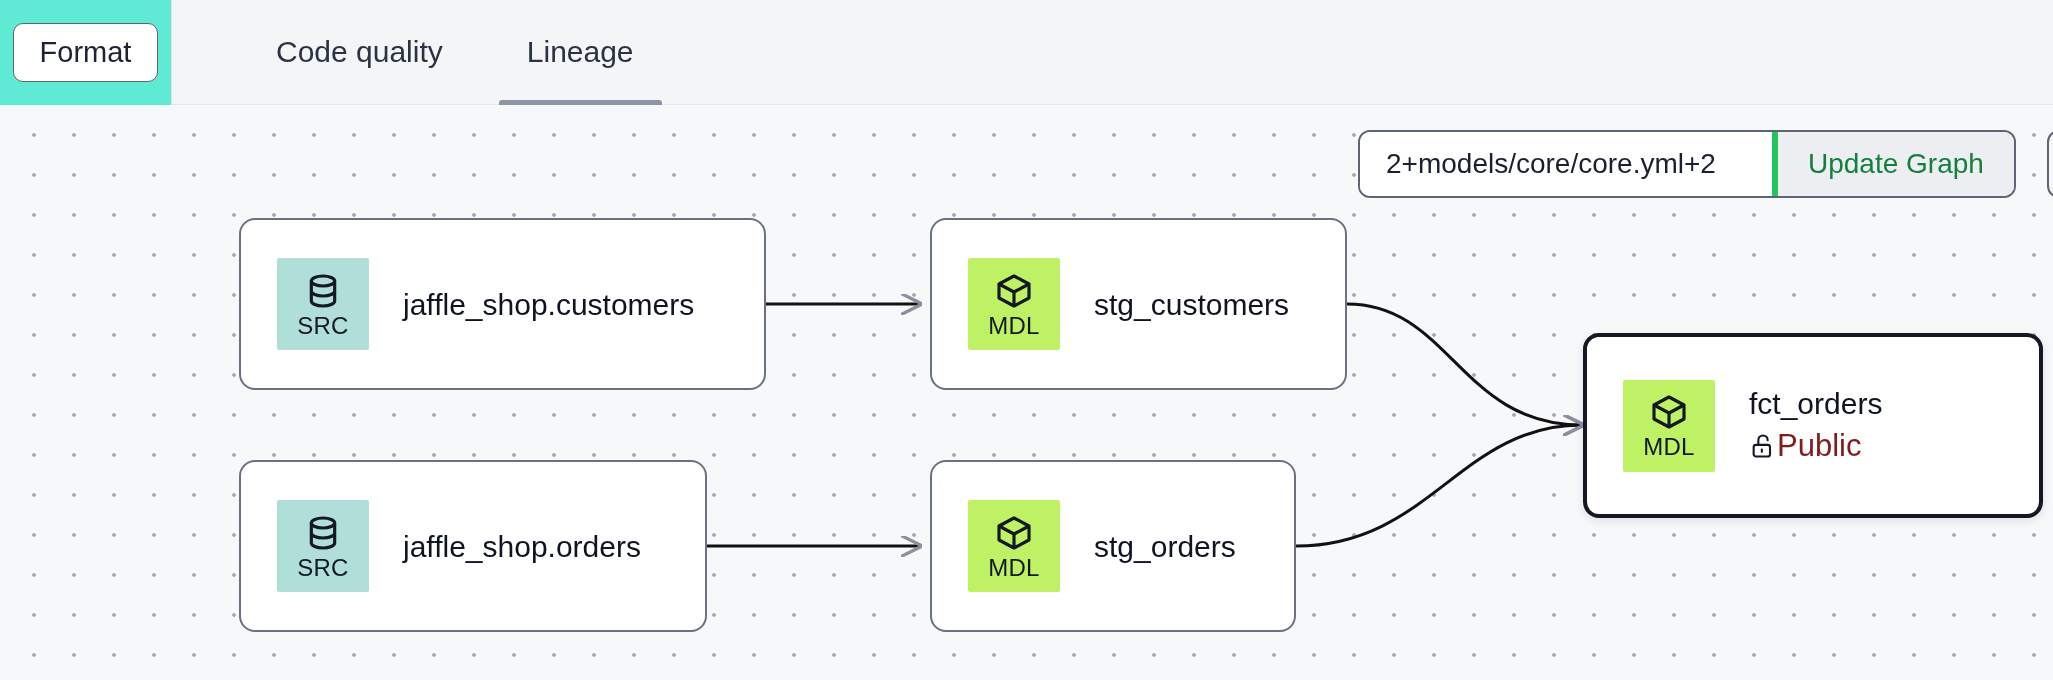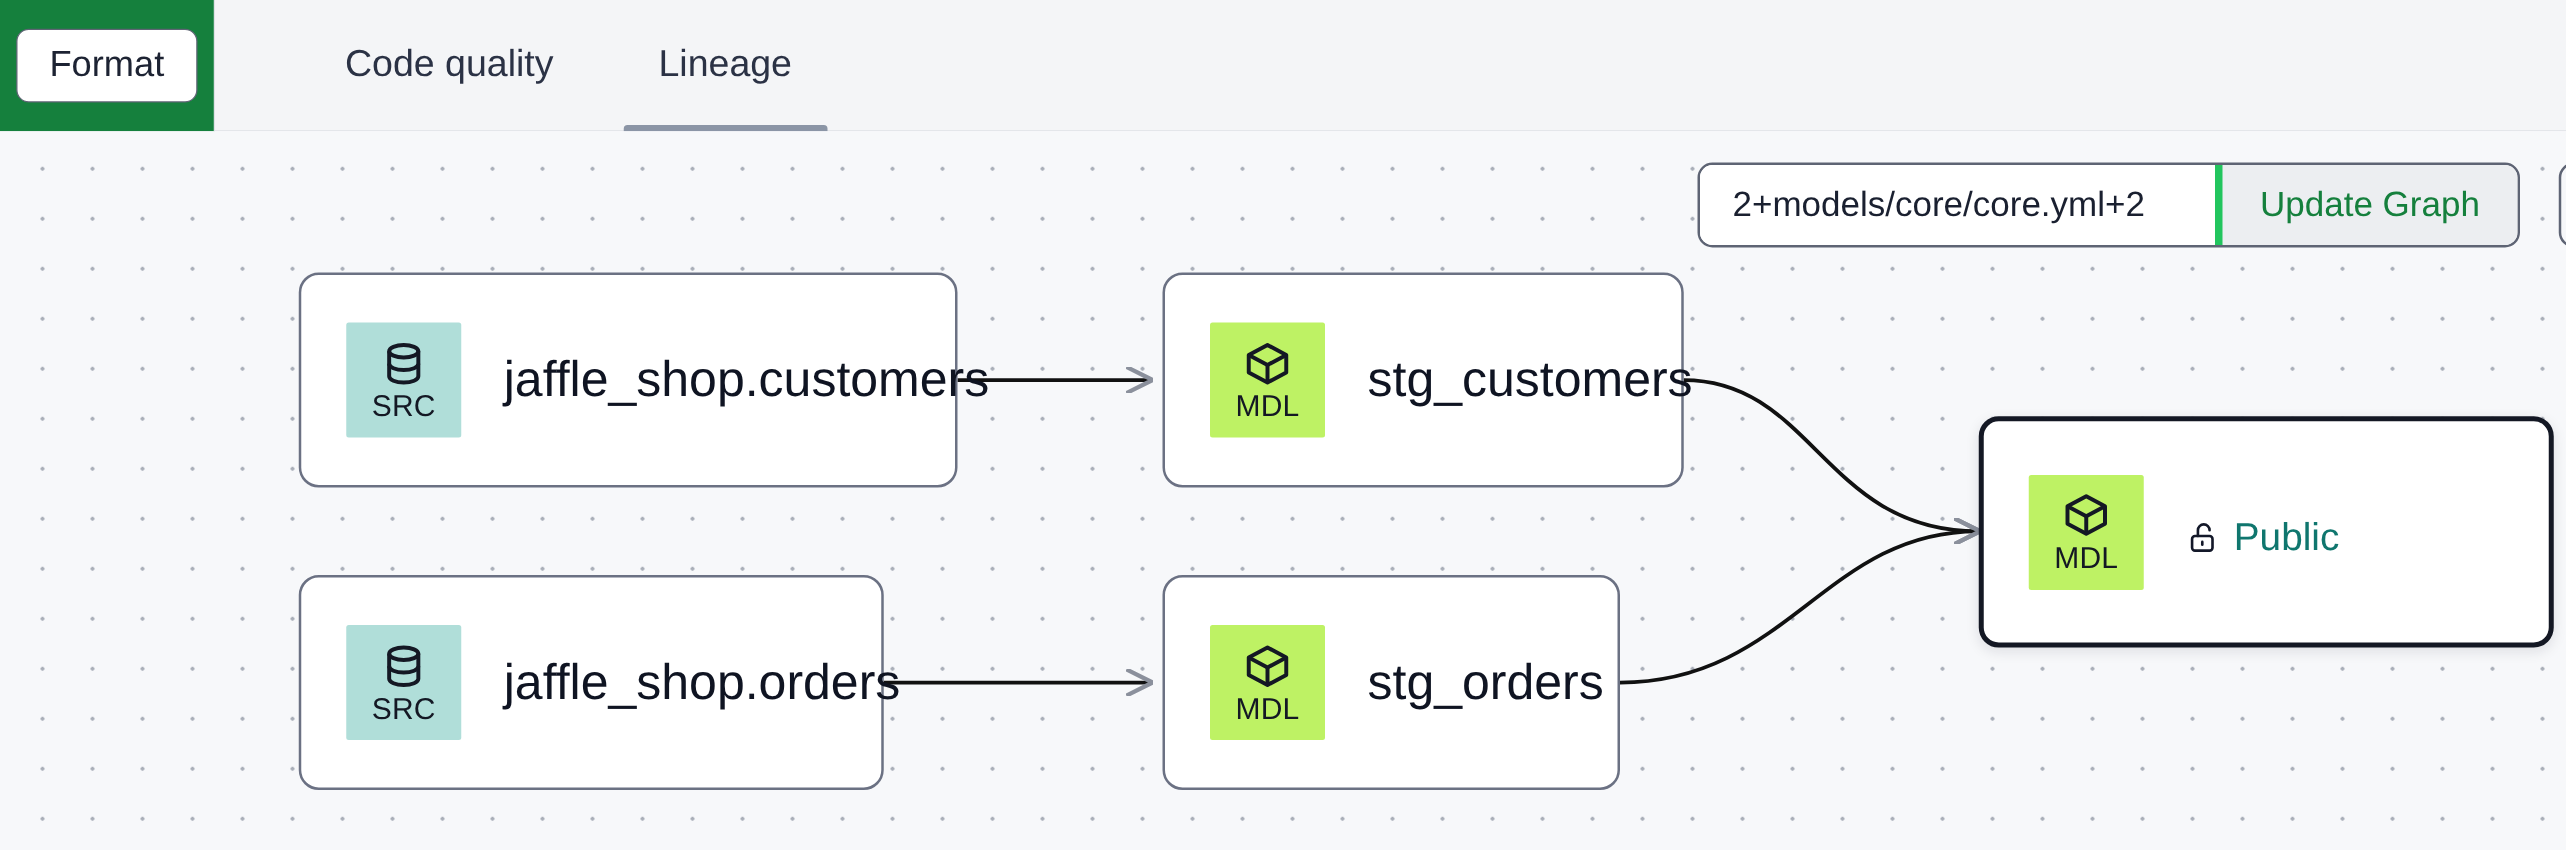--- a/index.html
+++ b/index.html
@@ -22,21 +22,21 @@
     display: flex;
     align-items: center;
   }
   .format-wrap {
     width: 172px;
     height: 105px;
     display: flex;
     align-items: center;
     justify-content: center;
     border-right: 1px solid #dfe1e6;
-    background: #15803d;
+    background: #5eead4;
   }
   .format-btn {
     background: #ffffff;
     border: 1px solid #5e6474;
     border-radius: 10px;
     color: #1d2333;
     font-size: 29px;
     padding: 14px 26px;
     line-height: 1;
     cursor: pointer;
@@ -124,32 +124,31 @@
     margin-top: 3px;
     letter-spacing: 0.2px;
   }
   .node-body {
     margin-left: 34px;
     display: flex;
     flex-direction: column;
     justify-content: center;
   }
   .node-title {
-    font-size: 40px;
+    font-size: 30px;
     color: #0f1422;
     line-height: 1.1;
     white-space: nowrap;
   }
   .node-sub {
     display: flex;
     align-items: center;
-    gap: 10px;
     margin-top: 8px;
     font-size: 31px;
-    color: #0f766e;
+    color: #7f1d1d;
   }
   .lock-icon { display: block; flex: none; }
 
   
   .selector {
     position: absolute;
     display: flex;
     align-items: stretch;
     border: 2px solid #5e6474;
     border-radius: 12px;
@@ -286,20 +285,21 @@
   <div class="node selected" style="left:1583px; top:228px; width:460px; height:185px;">
     <div class="badge mdl">
       <svg width="40" height="40" viewBox="0 0 24 24" fill="none" stroke="#141824" stroke-width="1.9" stroke-linejoin="round">
         <path d="M12 3 21 7.8v8.4L12 21 3 16.2V7.8z"></path>
         <path d="M3 7.8 12 12.6 21 7.8"></path>
         <path d="M12 12.6V21"></path>
       </svg>
       <span class="badge-text">MDL</span>
     </div>
     <div class="node-body">
+      <span class="node-title">fct_orders</span>
       <span class="node-sub">
         <svg class="lock-icon" width="28" height="28" viewBox="0 0 24 24" fill="none" stroke="#131829" stroke-width="1.8" stroke-linecap="round" stroke-linejoin="round">
           <rect x="4" y="11" width="14" height="10" rx="2"></rect>
           <path d="M8 11V7a4 4 0 0 1 8 0"></path>
           <path d="M11 15v2"></path>
         </svg>
         <span>Public</span>
       </span>
     </div>
   </div>

